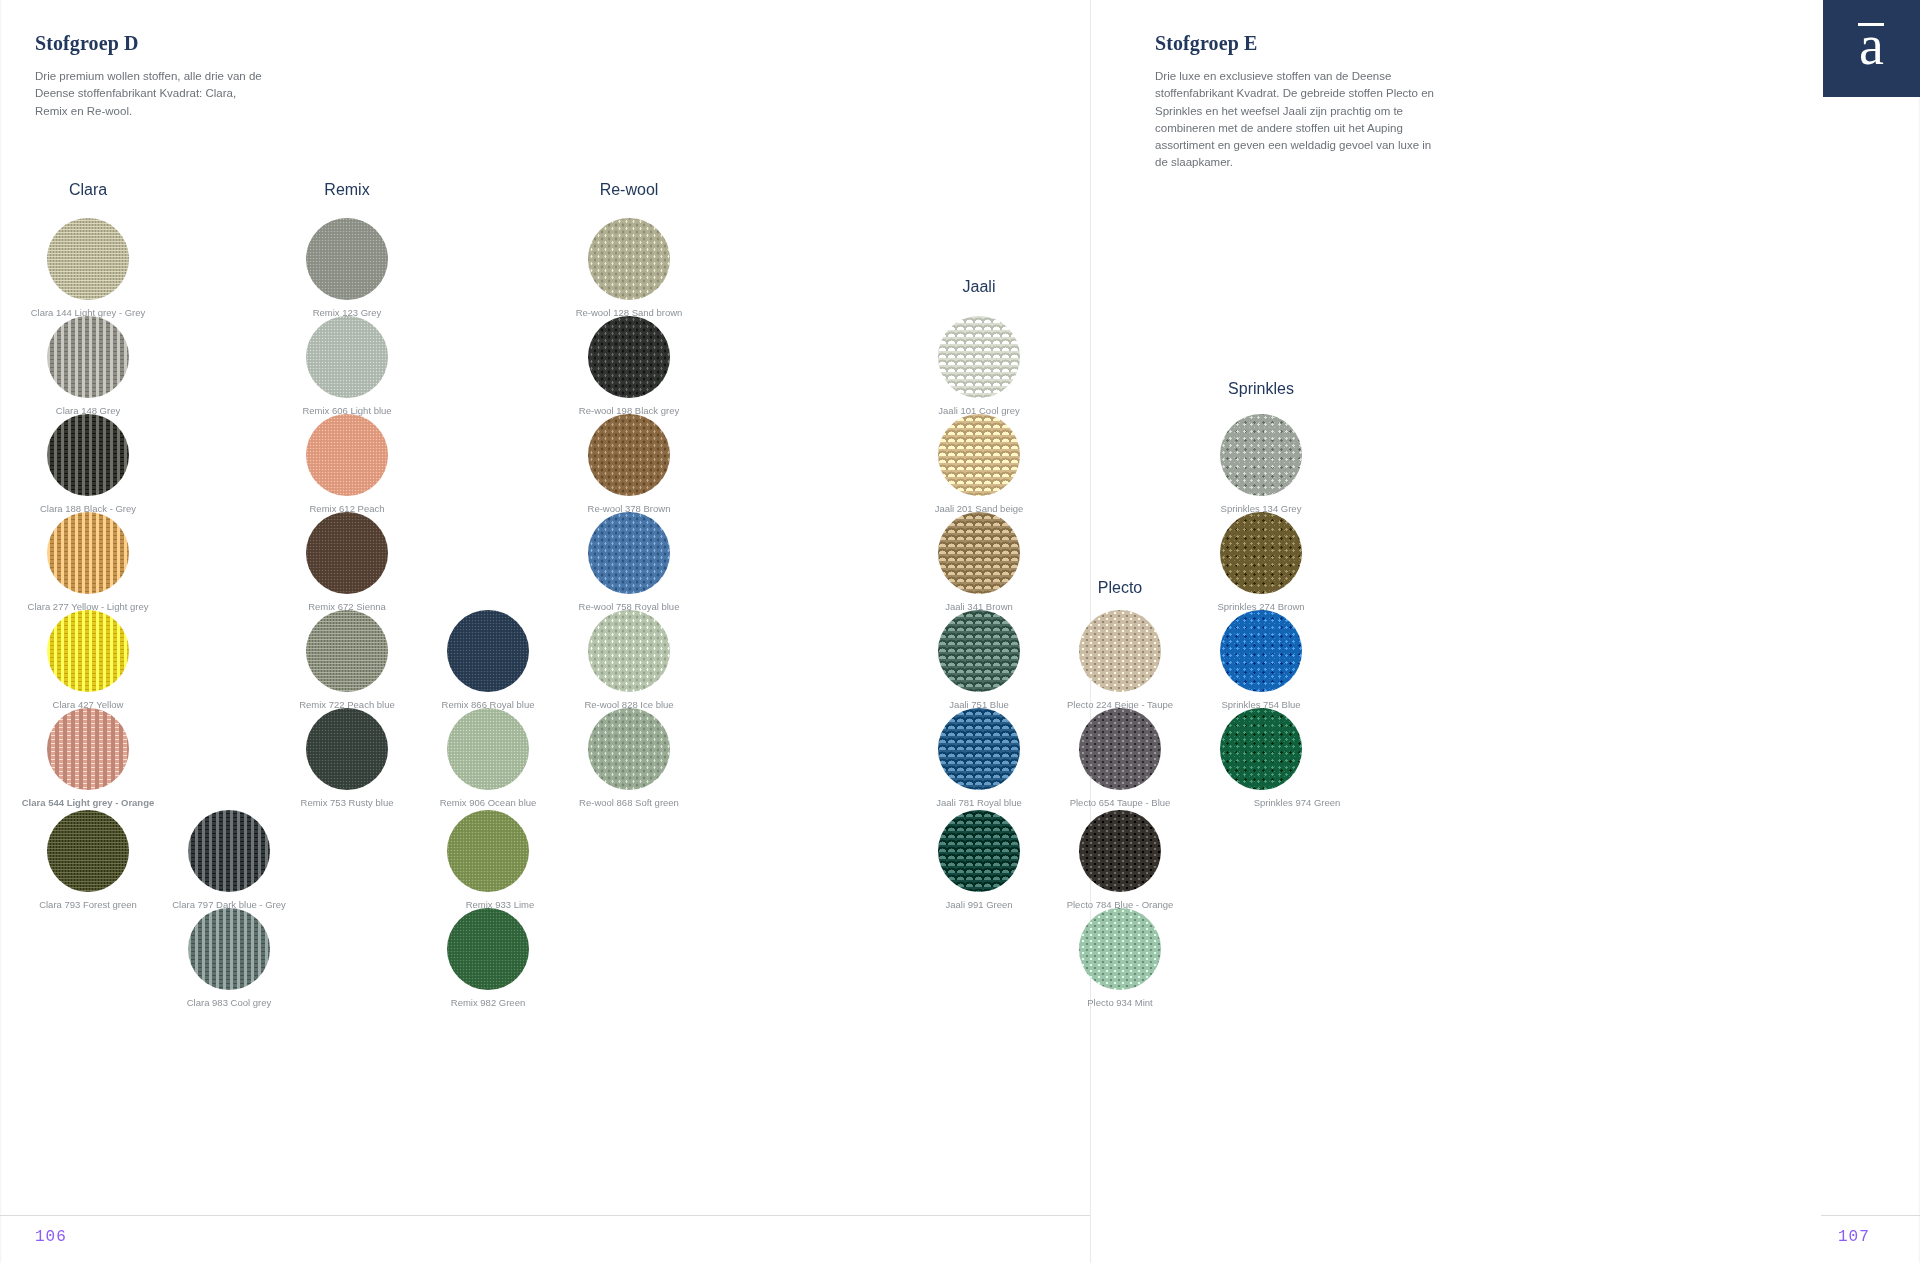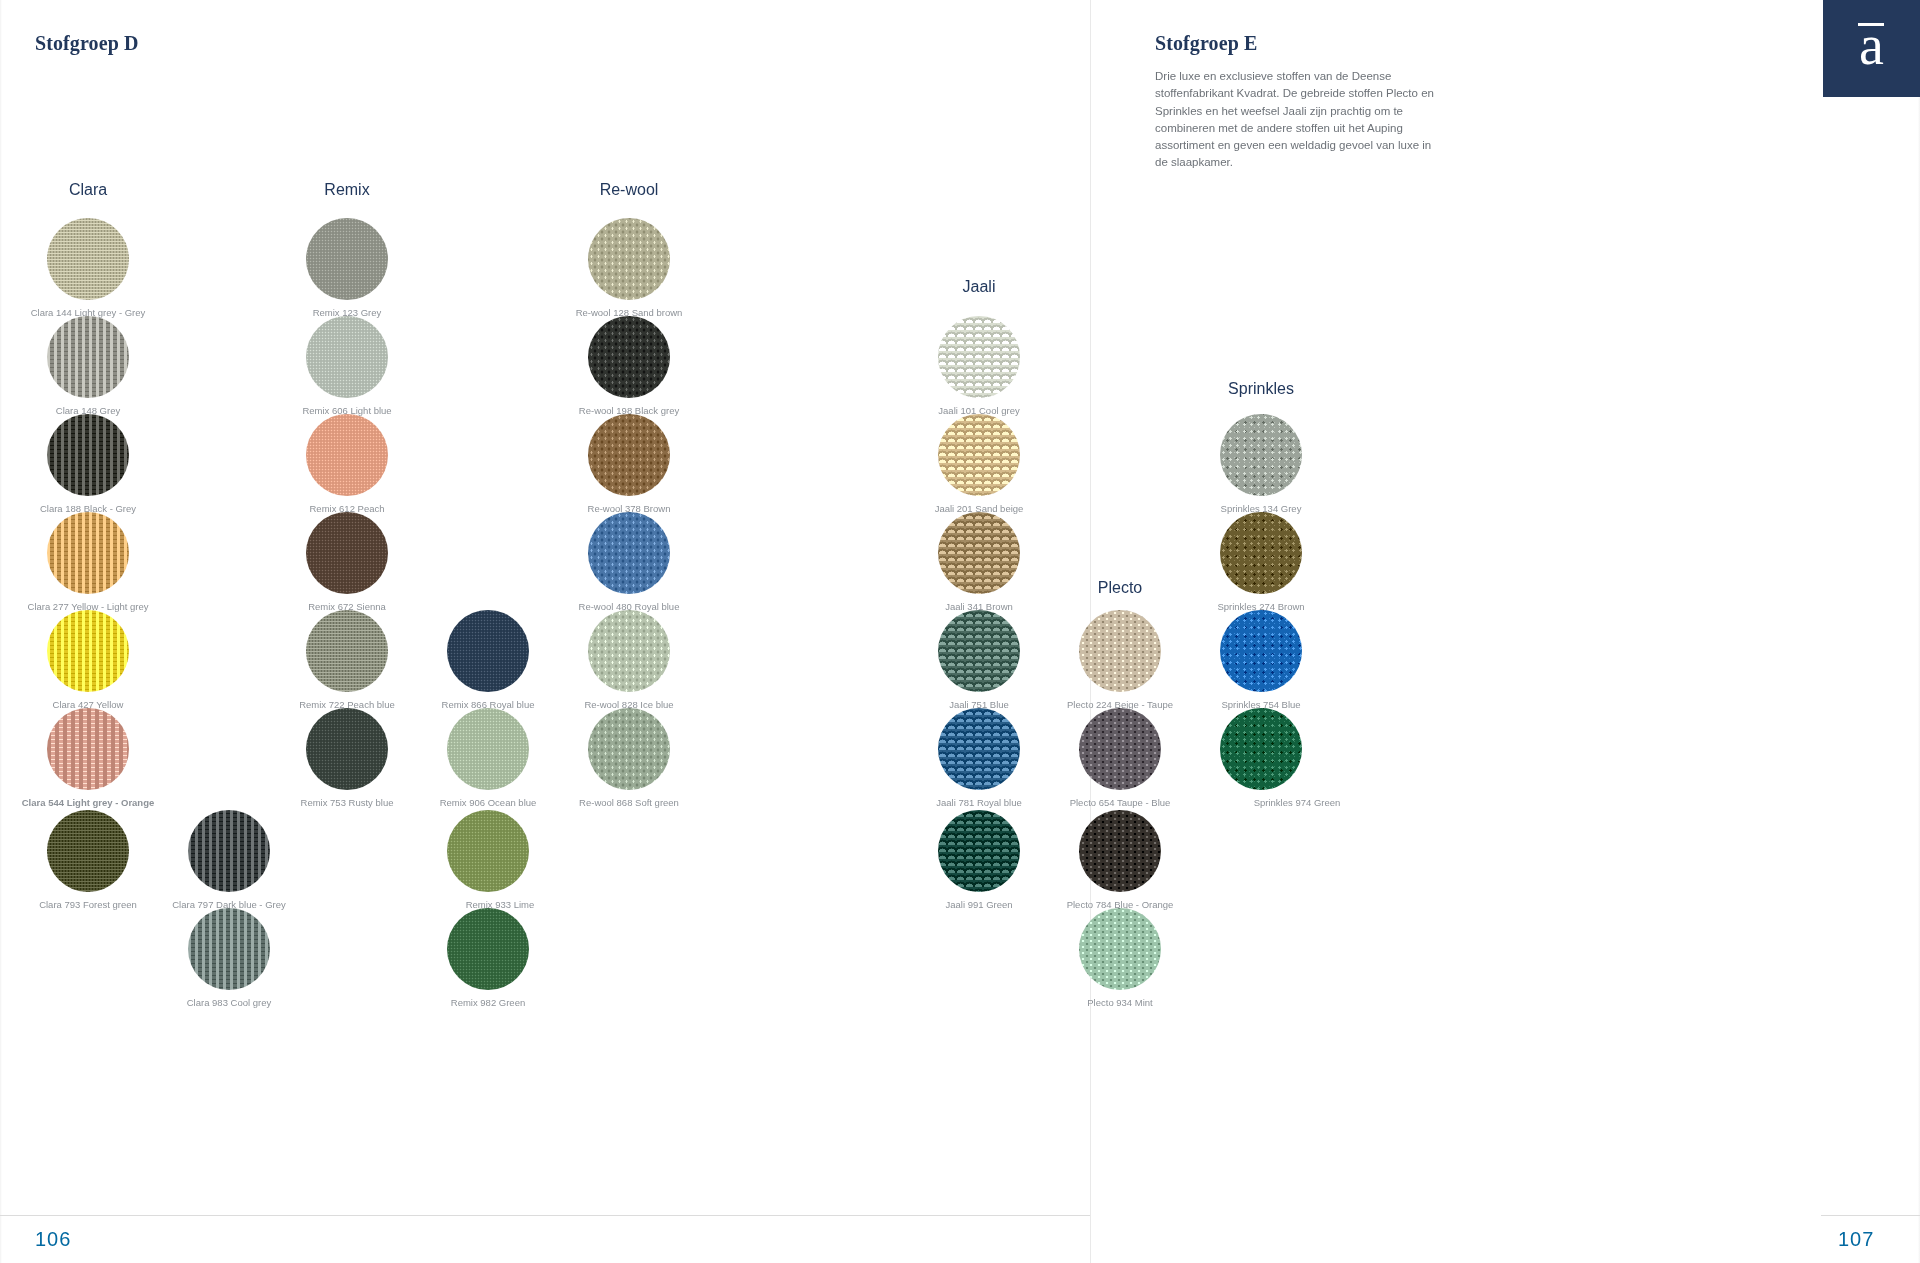--- a/index.html
+++ b/index.html
@@ -78,22 +78,22 @@
 
   .swatch-label{
     position:absolute;
     font-size:9.5px;color:#8d9298;
     white-space:nowrap;text-align:center;
     transform:translateX(-50%);
   }
 
   .page-num{
     position:absolute;top:1228px;
-    font-size:20px;color:#0369a1;
-    font-family:Liberation Sans, sans-serif;
+    font-size:16px;color:#8b5cf6;
+    font-family:Liberation Mono, monospace;
     letter-spacing:1px;
   }
   .page-num.left{left:35px;}
   .page-num.right{left:1838px;}
 </style>
 </head>
 <body>
 
 <div class="spread">
 
@@ -101,20 +101,21 @@
   <div class="edge-right"></div>
   <div class="fold"></div>
   <div class="rule-left"></div>
   <div class="rule-right"></div>
 
   <div class="brand">
     <span>a</span>
   </div>
 
   <h1 class="group-title" style="left:35px;top:32px;">Stofgroep D</h1>
+  <p class="group-desc" style="left:35px;top:68px;width:230px;">Drie premium wollen stoffen, alle drie van de Deense stoffenfabrikant Kvadrat: Clara, Remix en Re-wool.</p>
 
   <h1 class="group-title" style="left:1155px;top:32px;">Stofgroep E</h1>
   <p class="group-desc" style="left:1155px;top:68px;width:280px;">Drie luxe en exclusieve stoffen van de Deense stoffenfabrikant Kvadrat. De gebreide stoffen Plecto en Sprinkles en het weefsel Jaali zijn prachtig om te combineren met de andere stoffen uit het Auping assortiment en geven een weldadig gevoel van luxe in de slaapkamer.</p>
 
   <div class="page-num left">106</div>
   <div class="page-num right">107</div>
 
   <div id="swatch-layer">
       <div class="col-title" style="left: 88px; top: 181px;">Clara</div>
       <div class="swatch" title="Clara 144 Light grey - Grey" style="left: 88px; top: 218px; background-color: rgb(185, 182, 154); background-image: repeating-linear-gradient(0deg, rgb(219, 216, 188) 0px, rgb(219, 216, 188) 1px, transparent 1px, transparent 3px), repeating-linear-gradient(90deg, rgb(155, 152, 124) 0px, rgb(155, 152, 124) 1px, transparent 1px, transparent 3px); background-size: 3px 3px, 3px 3px;"></div>
@@ -157,21 +158,21 @@
       <div class="swatch" title="Remix 982 Green" style="left: 488px; top: 908px; background-color: rgb(54, 104, 63); background-image: radial-gradient(rgb(88, 138, 97) 0.8px, transparent 0.9px), radial-gradient(rgb(24, 74, 33) 0.8px, transparent 0.9px); background-size: 3px 3px, 3px 3px; background-position: 0px 0px, 1.5px 1.5px;"></div>
       <div class="swatch-label" style="left: 488px; top: 997px;">Remix 982 Green</div>
       <div class="col-title" style="left: 629px; top: 181px;">Re-wool</div>
       <div class="swatch" title="Re-wool 128 Sand brown" style="left: 629px; top: 218px; background-color: rgb(178, 176, 148); background-image: radial-gradient(2px 3px, rgb(238, 236, 208) 45%, transparent 55%), radial-gradient(2px 3px, rgb(123, 121, 93) 45%, transparent 55%); background-size: 7px 7px, 7px 7px; background-position: 0px 0px, 3.5px 3.5px;"></div>
       <div class="swatch-label" style="left: 629px; top: 307px;">Re-wool 128 Sand brown</div>
       <div class="swatch" title="Re-wool 198 Black grey" style="left: 629px; top: 316px; background-color: rgb(48, 51, 47); background-image: radial-gradient(2px 3px, rgb(108, 111, 107) 45%, transparent 55%), radial-gradient(2px 3px, rgb(0, 0, 0) 45%, transparent 55%); background-size: 7px 7px, 7px 7px; background-position: 0px 0px, 3.5px 3.5px;"></div>
       <div class="swatch-label" style="left: 629px; top: 405px;">Re-wool 198 Black grey</div>
       <div class="swatch" title="Re-wool 378 Brown" style="left: 629px; top: 414px; background-color: rgb(138, 106, 68); background-image: radial-gradient(2px 3px, rgb(198, 166, 128) 45%, transparent 55%), radial-gradient(2px 3px, rgb(83, 51, 13) 45%, transparent 55%); background-size: 7px 7px, 7px 7px; background-position: 0px 0px, 3.5px 3.5px;"></div>
       <div class="swatch-label" style="left: 629px; top: 503px;">Re-wool 378 Brown</div>
       <div class="swatch" title="Re-wool 758 Royal blue" style="left: 629px; top: 512px; background-color: rgb(74, 118, 168); background-image: radial-gradient(2px 3px, rgb(134, 178, 228) 45%, transparent 55%), radial-gradient(2px 3px, rgb(19, 63, 113) 45%, transparent 55%); background-size: 7px 7px, 7px 7px; background-position: 0px 0px, 3.5px 3.5px;"></div>
-      <div class="swatch-label" style="left: 629px; top: 601px;">Re-wool 480 Royal blue</div>
+      <div class="swatch-label" style="left: 629px; top: 601px;">Re-wool 758 Royal blue</div>
       <div class="swatch" title="Re-wool 828 Ice blue" style="left: 629px; top: 610px; background-color: rgb(183, 196, 174); background-image: radial-gradient(2px 3px, rgb(243, 255, 234) 45%, transparent 55%), radial-gradient(2px 3px, rgb(128, 141, 119) 45%, transparent 55%); background-size: 7px 7px, 7px 7px; background-position: 0px 0px, 3.5px 3.5px;"></div>
       <div class="swatch-label" style="left: 629px; top: 699px;">Re-wool 828 Ice blue</div>
       <div class="swatch" title="Re-wool 868 Soft green" style="left: 629px; top: 708px; background-color: rgb(154, 171, 150); background-image: radial-gradient(2px 3px, rgb(214, 231, 210) 45%, transparent 55%), radial-gradient(2px 3px, rgb(99, 116, 95) 45%, transparent 55%); background-size: 7px 7px, 7px 7px; background-position: 0px 0px, 3.5px 3.5px;"></div>
       <div class="swatch-label" style="left: 629px; top: 797px;">Re-wool 868 Soft green</div>
       <div class="col-title" style="left: 979px; top: 278px;">Jaali</div>
       <div class="swatch" title="Jaali 101 Cool grey" style="left: 979px; top: 316px; background-color: rgb(217, 222, 208); background-image: radial-gradient(circle at 50% 100%, rgb(255, 255, 255) 3.4px, transparent 3.6px), radial-gradient(circle at 50% 100%, rgb(187, 192, 178) 5.4px, transparent 5.6px); background-size: 9px 7px, 9px 7px; background-position: 0px 0px, 0px 0px;"></div>
       <div class="swatch-label" style="left: 979px; top: 405px;">Jaali 101 Cool grey</div>
       <div class="swatch" title="Jaali 201 Sand beige" style="left: 979px; top: 414px; background-color: rgb(213, 187, 140); background-image: radial-gradient(circle at 50% 100%, rgb(255, 247, 200) 3.4px, transparent 3.6px), radial-gradient(circle at 50% 100%, rgb(183, 157, 110) 5.4px, transparent 5.6px); background-size: 9px 7px, 9px 7px; background-position: 0px 0px, 0px 0px;"></div>
       <div class="swatch-label" style="left: 979px; top: 503px;">Jaali 201 Sand beige</div>
       <div class="swatch" title="Jaali 341 Brown" style="left: 979px; top: 512px; background-color: rgb(162, 138, 98); background-image: radial-gradient(circle at 50% 100%, rgb(222, 198, 158) 3.4px, transparent 3.6px), radial-gradient(circle at 50% 100%, rgb(132, 108, 68) 5.4px, transparent 5.6px); background-size: 9px 7px, 9px 7px; background-position: 0px 0px, 0px 0px;"></div>

